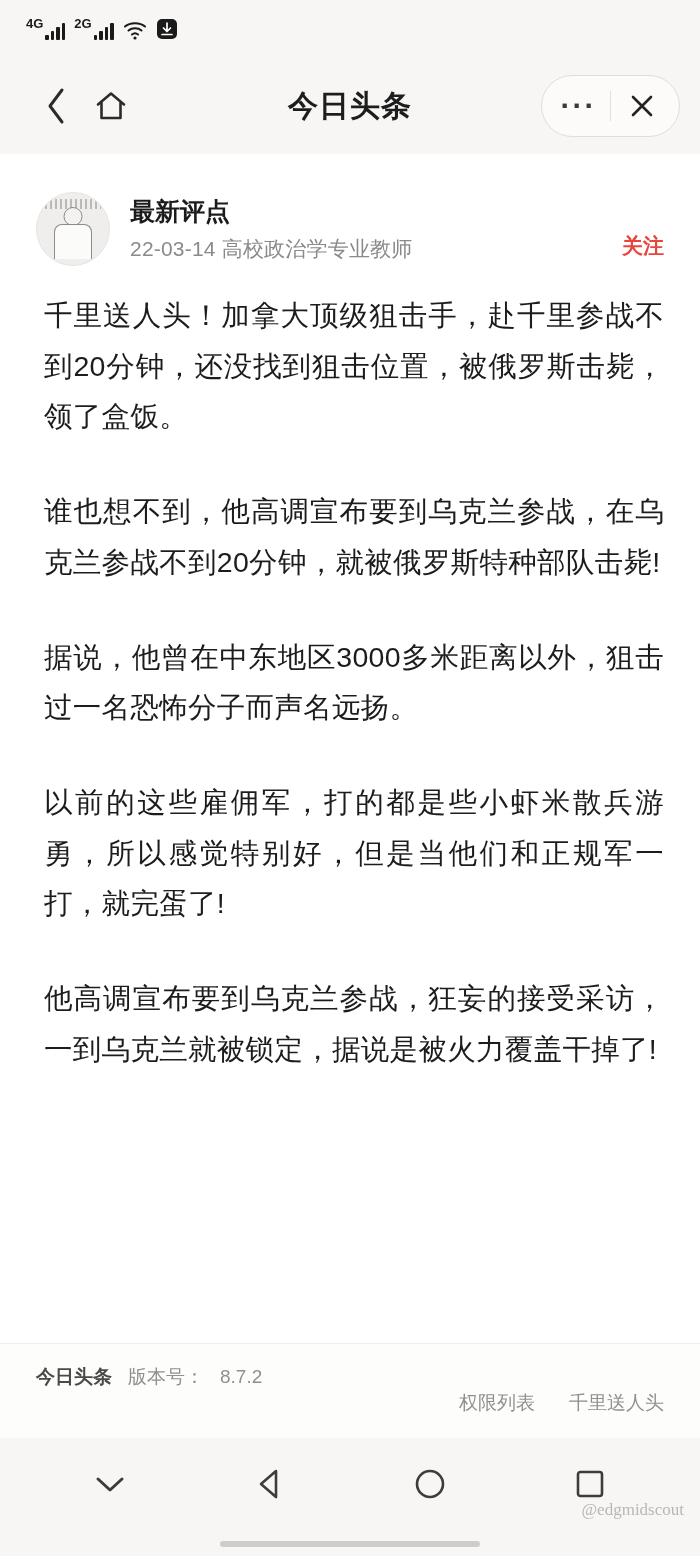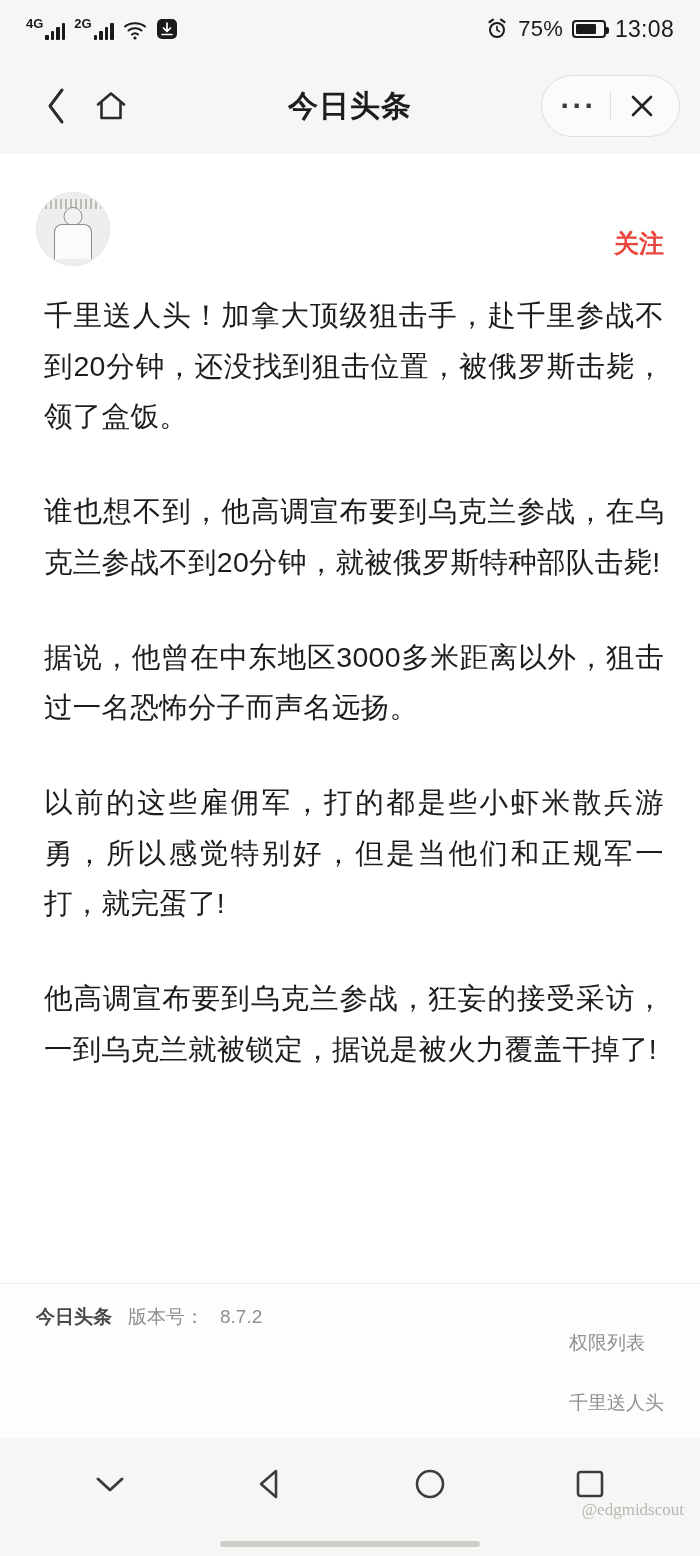--- a/index.html
+++ b/index.html
@@ -242,21 +242,21 @@
     color: #1b1b1b;
   }
   .author-sub {
     font-size: 21px;
     color: #8a8a8a;
     letter-spacing: .2px;
   }
   .follow-btn {
     margin-left: auto;
     color: #e8453c;
-    font-size: 25px;
+    font-size: 21px;
     font-weight: 600;
     align-self: flex-end;
     padding-bottom: 6px;
     font-family: Liberation Serif, serif;
   }
 
   .article {
     margin-top: 24px;
   }
   .article p {
@@ -286,21 +286,20 @@
     gap: 16px;
     align-items: baseline;
   }
   .f-line .strong { color: #4a4a4a; font-weight: 600; }
   .footer-right {
     margin-left: auto;
     display: flex;
     gap: 34px;
     align-self: flex-start;
     padding-top: 26px;
-    flex-direction: column;
   }
   .footer-right span { font-size: 19px; color: #8f8f8f; }
 
   
   .navbar {
     height: 92px;
     background: #f7f6f4;
     display: flex;
     align-items: center;
     justify-content: space-around;
@@ -373,35 +372,20 @@
           <circle cx="12" cy="18" r="1.6" fill="#1a1a1a"></circle>
         </svg>
       </span>
       <span class="sb-icon">
         <svg width="22" height="22" viewBox="0 0 22 22">
           <rect x="1" y="1" width="20" height="20" rx="5" fill="#1a1a1a"></rect>
           <path d="M11 5 V13 M7.5 10 L11 13.5 L14.5 10 M6 16.5 H16" stroke="#fff" stroke-width="1.7" fill="none" stroke-linecap="round" stroke-linejoin="round"></path>
         </svg>
       </span>
     </div>
-    <div class="sb-right">
-      <span class="sb-icon">
-        <svg width="24" height="24" viewBox="0 0 24 24">
-          <circle cx="12" cy="13" r="8" fill="#1a1a1a"></circle>
-          <circle cx="12" cy="13" r="6" fill="#f7f6f4"></circle>
-          <path d="M12 9.3 V13 L14.6 14.6" stroke="#1a1a1a" stroke-width="1.6" fill="none" stroke-linecap="round"></path>
-          <path d="M4.5 5.2 L8 2.6 M19.5 5.2 L16 2.6" stroke="#1a1a1a" stroke-width="2.2" stroke-linecap="round"></path>
-        </svg>
-      </span>
-      <span class="battery-pct">75%</span>
-      <span class="battery">
-          <span></span>
-        </span>
-      <span class="clock">13:08</span>
-    </div>
   </div>
 
   <div class="topbar">
     <div class="tb-icon">
       <svg width="26" height="40" viewBox="0 0 26 40">
         <path d="M18 4 L6 20 L18 36" stroke="#2b2b2b" stroke-width="3" fill="none" stroke-linecap="round" stroke-linejoin="round"></path>
       </svg>
     </div>
     <div class="tb-icon">
       <svg width="36" height="36" viewBox="0 0 36 36">
@@ -423,20 +407,24 @@
     </div>
   </div>
 
   <div class="content">
 
     <div class="author-row">
       <div class="avatar">
         <div class="scribble"></div>
         <div class="head"></div>
         <div class="body"></div>
+      </div>
+      <div class="author-meta">
+        <div class="author-name">最新评点</div>
+        <div class="author-sub">22-03-14 高校政治学专业教师</div>
       </div>
       <div class="follow-btn">关注</div>
     </div>
 
     <div class="article">
       <p>千里送人头！加拿大顶级狙击手，赴千里参战不到20分钟，还没找到狙击位置，被俄罗斯击毙，领了盒饭。</p>
       <p>谁也想不到，他高调宣布要到乌克兰参战，在乌克兰参战不到20分钟，就被俄罗斯特种部队击毙!</p>
       <p>据说，他曾在中东地区3000多米距离以外，狙击过一名恐怖分子而声名远扬。</p>
       <p>以前的这些雇佣军，打的都是些小虾米散兵游勇，所以感觉特别好，但是当他们和正规军一打，就完蛋了!</p>
       <p>他高调宣布要到乌克兰参战，狂妄的接受采访，一到乌克兰就被锁定，据说是被火力覆盖干掉了!</p>

